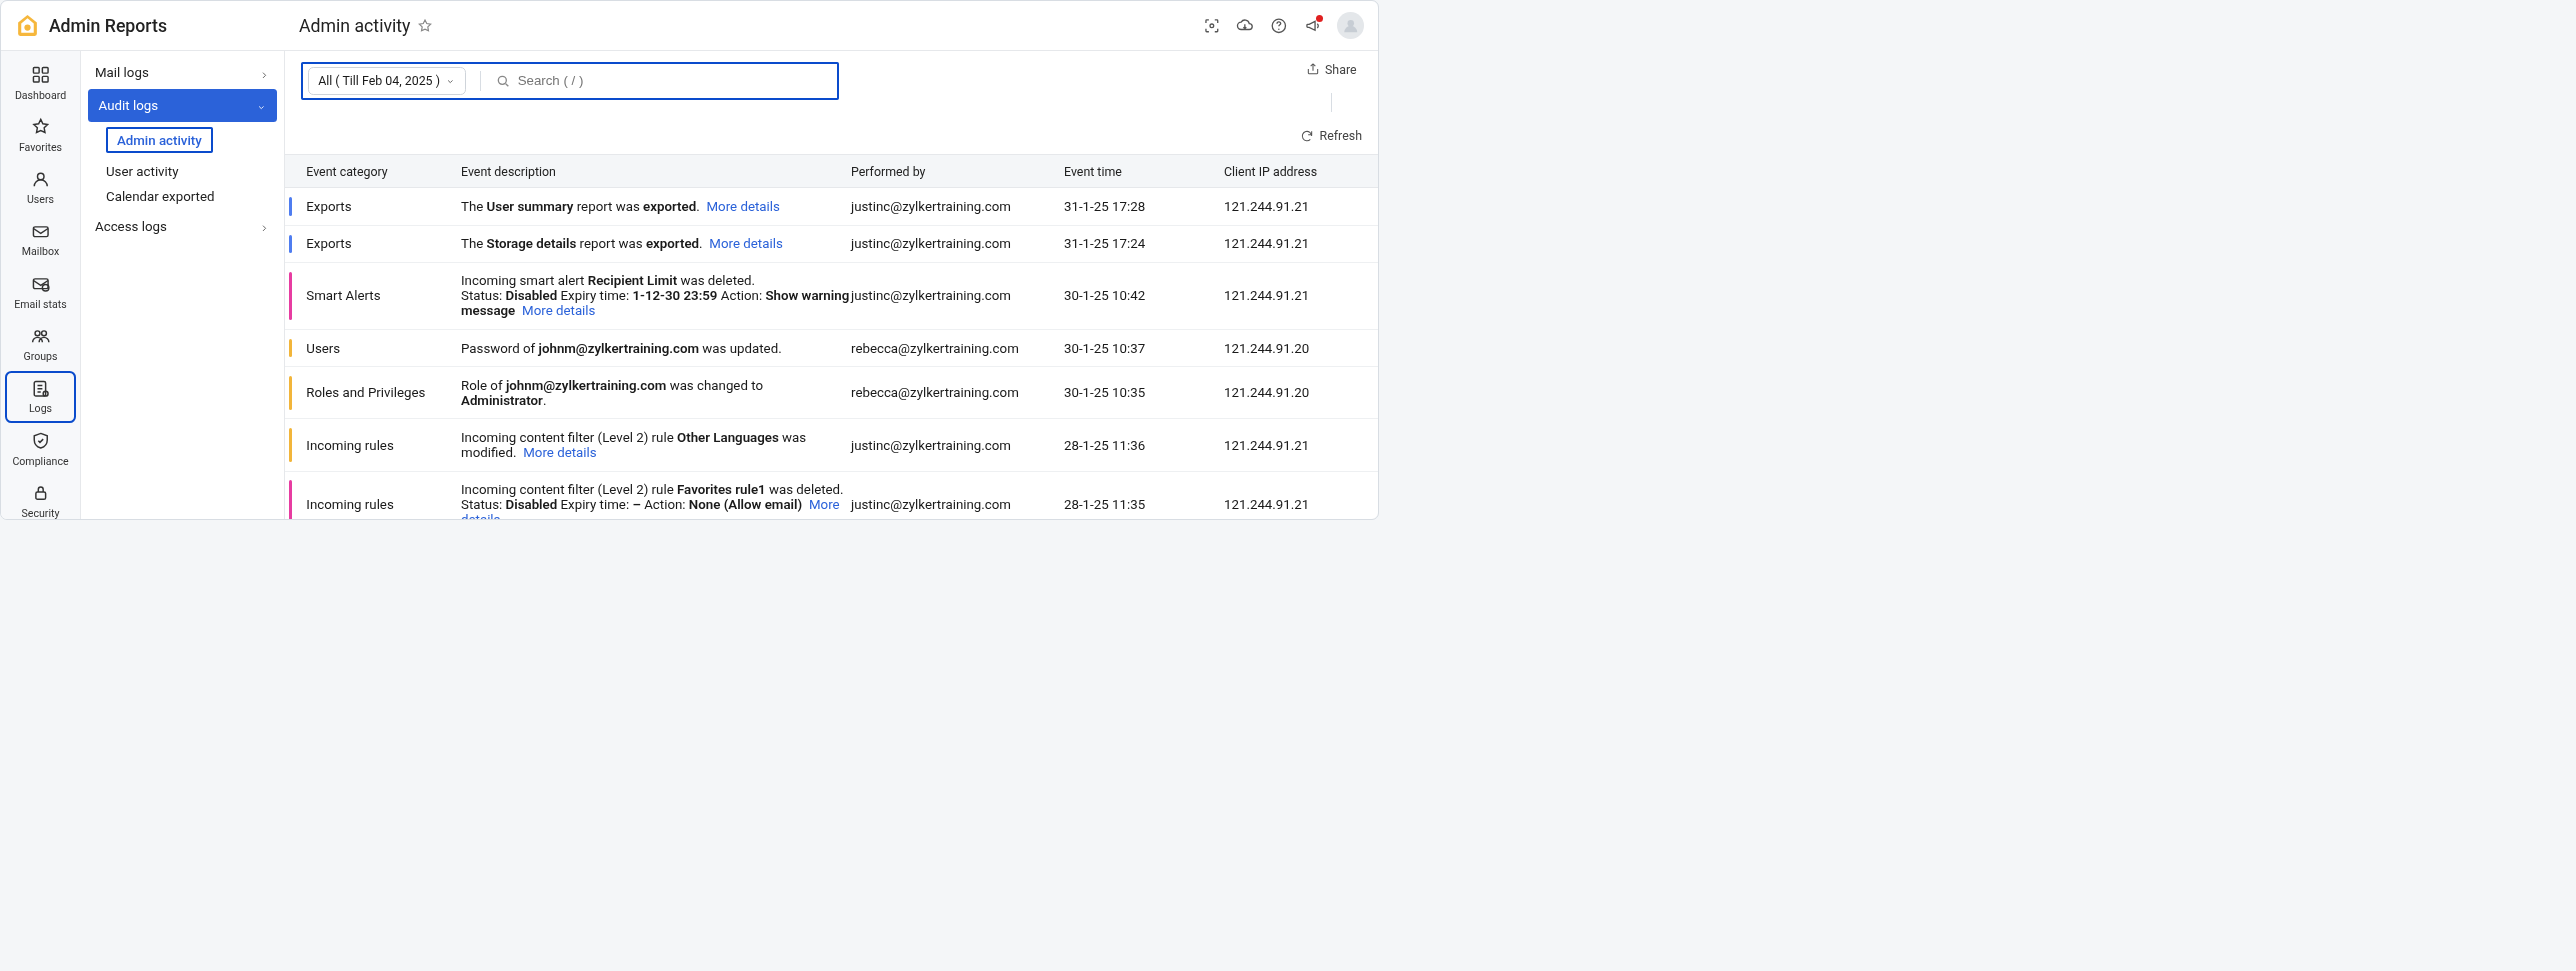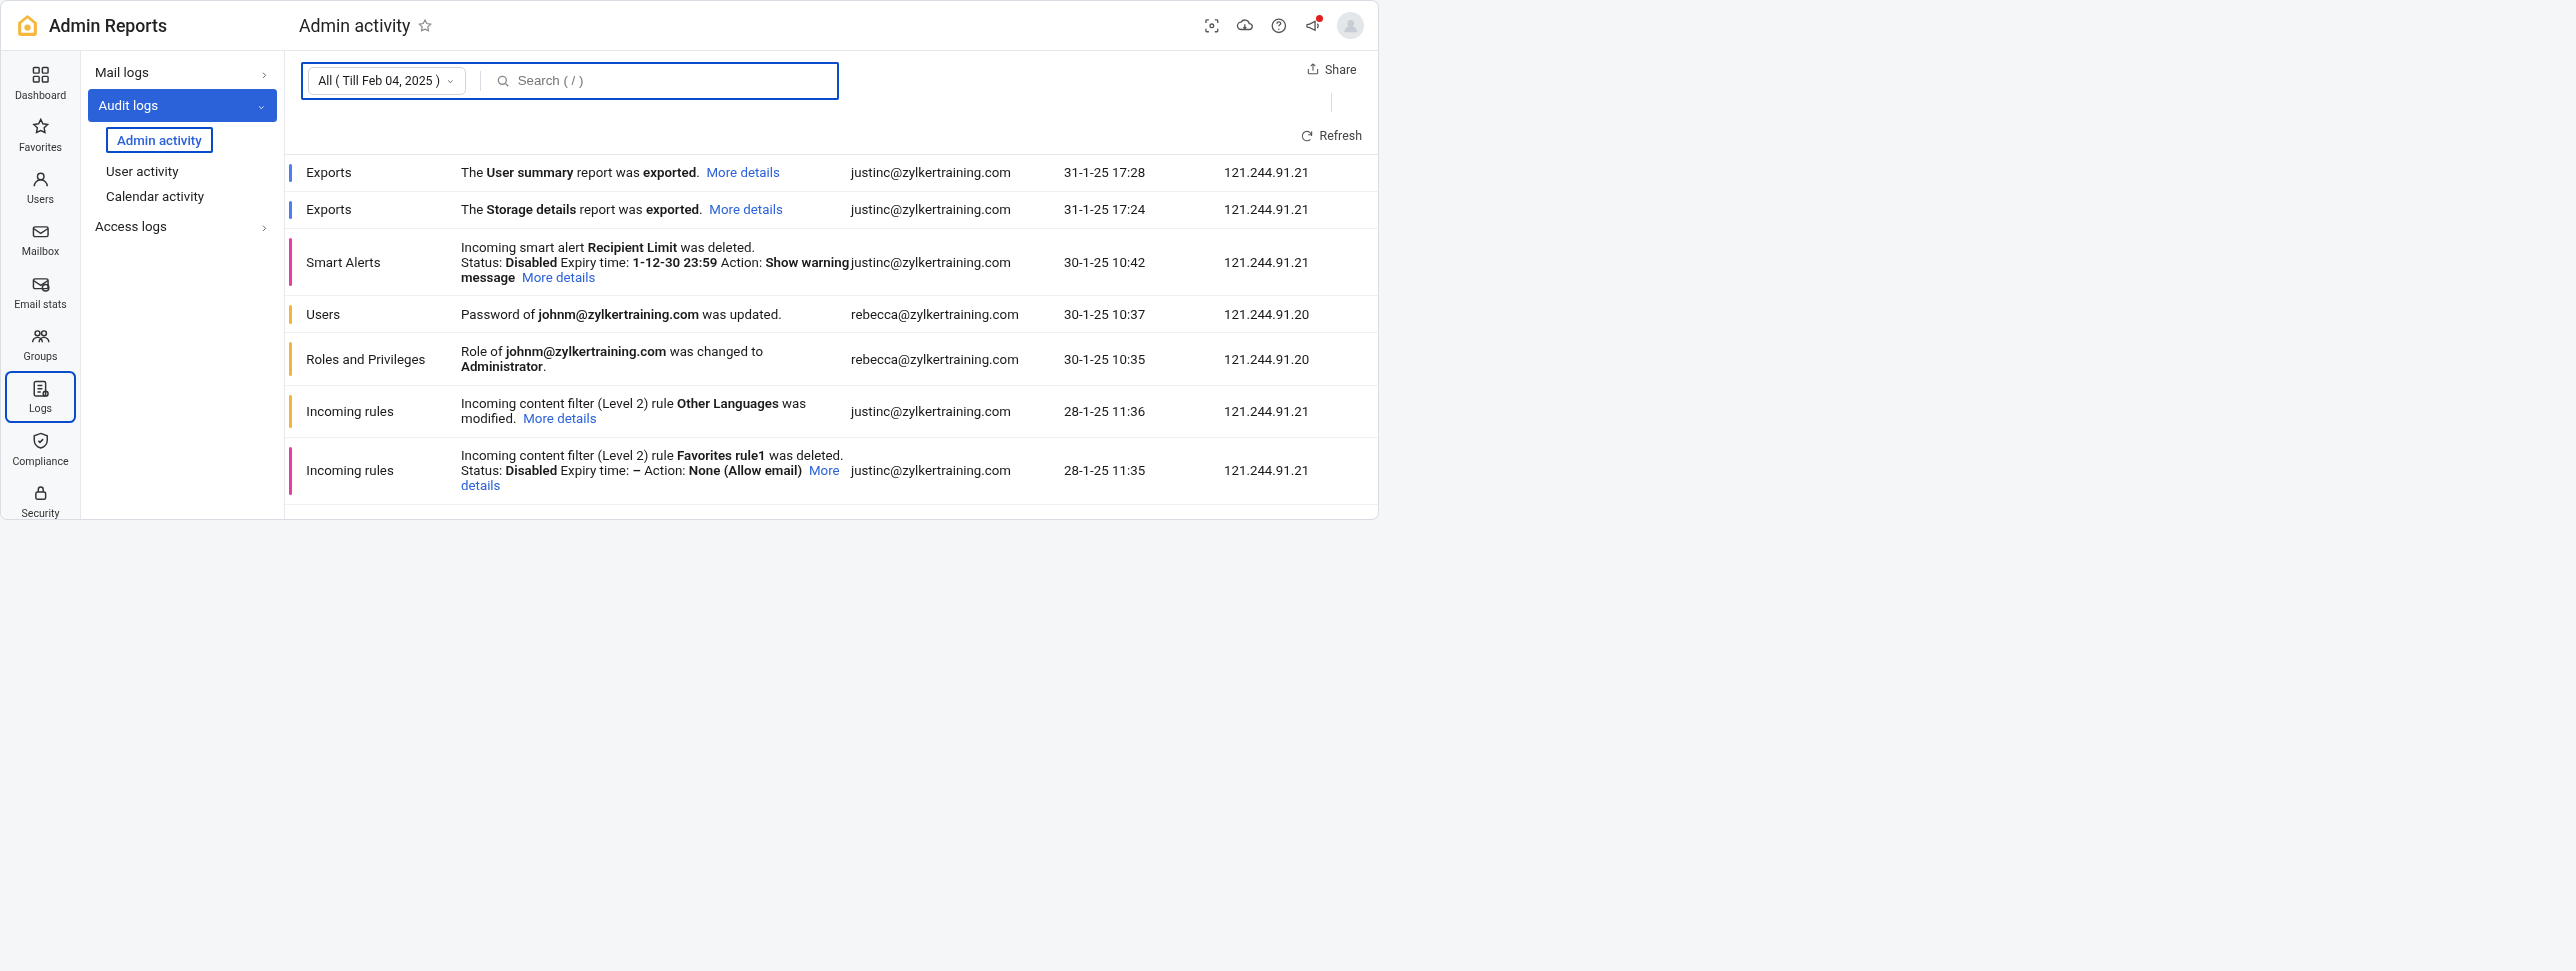--- a/index.html
+++ b/index.html
@@ -265,21 +265,21 @@
         <div class="side-group active">
           <span>Audit logs</span>
           <span>
             <svg width="10.6" height="10.6" viewBox="0 0 24 24">
               <path fill="none" stroke="#fff" stroke-width="2" d="M7 10l5 5 5-5"></path>
             </svg>
           </span>
         </div>
         <div class="side-sub selected"><span class="sub-box">Admin activity</span></div>
         <div class="side-sub"><span>User activity</span></div>
-        <div class="side-sub"><span>Calendar activity</span></div>
+        <div class="side-sub"><span>Calendar exported</span></div>
         <div class="side-group">
           <span>Access logs</span>
           <span>
             <svg width="10.6" height="10.6" viewBox="0 0 24 24">
               <path fill="none" stroke="#555" stroke-width="2" d="M9 6l6 6-6 6"></path>
             </svg>
           </span>
         </div>
       </div>
 
@@ -311,20 +311,27 @@
           <div class="vline"></div>
           <span class="action-link">
             <svg viewBox="0 0 24 24" width="14" height="14">
                 <path fill="none" stroke="#555" stroke-width="1.8" d="M20 12a8 8 0 10-2.3 5.7M20 4v6h-6"></path>
               </svg>
             <span>Refresh</span>
           </span>
         </div>
       </div>
 
+      <div class="table-head">
+        <div class="col-cat">Event category</div>
+        <div class="col-desc">Event description</div>
+        <div class="col-by">Performed by</div>
+        <div class="col-time">Event time</div>
+        <div class="col-ip">Client IP address</div>
+      </div>
 
       <div class="rows" id="rows">
           <div class="row">
             <span class="stripe" style="background:#4f7df0"></span>
             <div class="col-cat">Exports</div>
             <div class="col-desc desc-text">The <b>User summary</b> report was <b>exported</b>. <span class="more-link">More details</span></div>
             <div class="col-by">justinc@zylkertraining.com</div>
             <div class="col-time">31-1-25 17:28</div>
             <div class="col-ip">121.244.91.21</div>
           </div>

